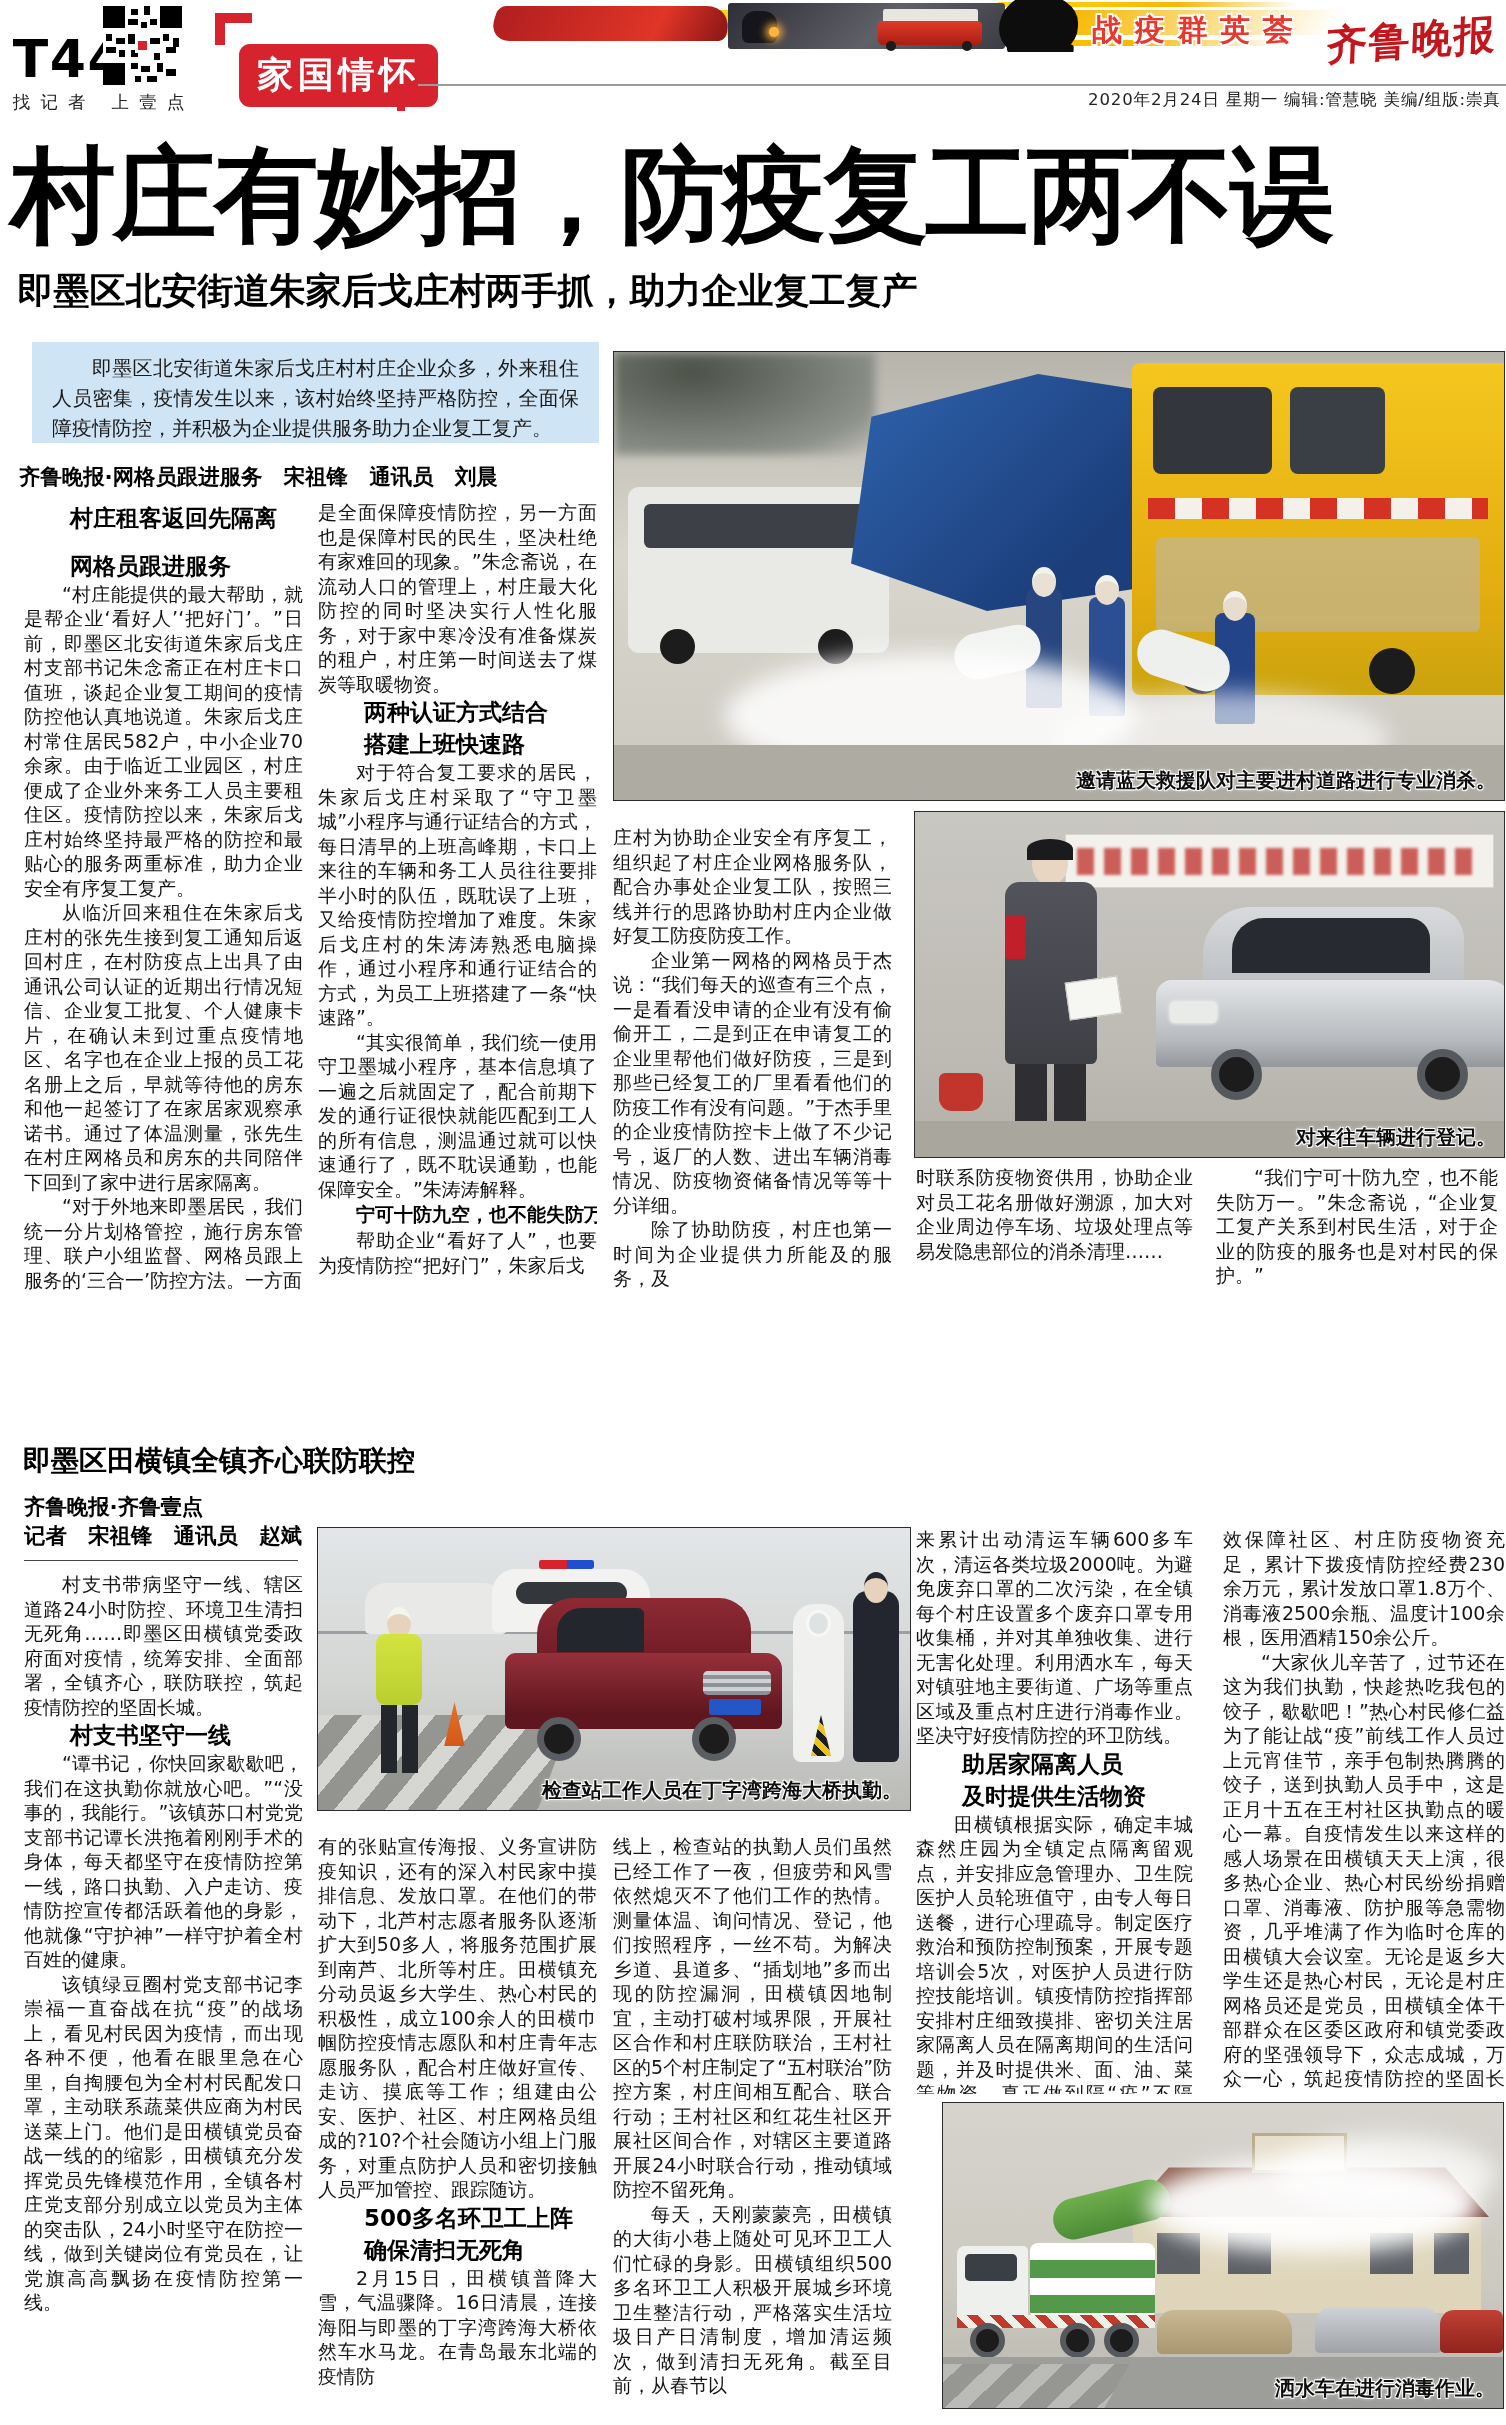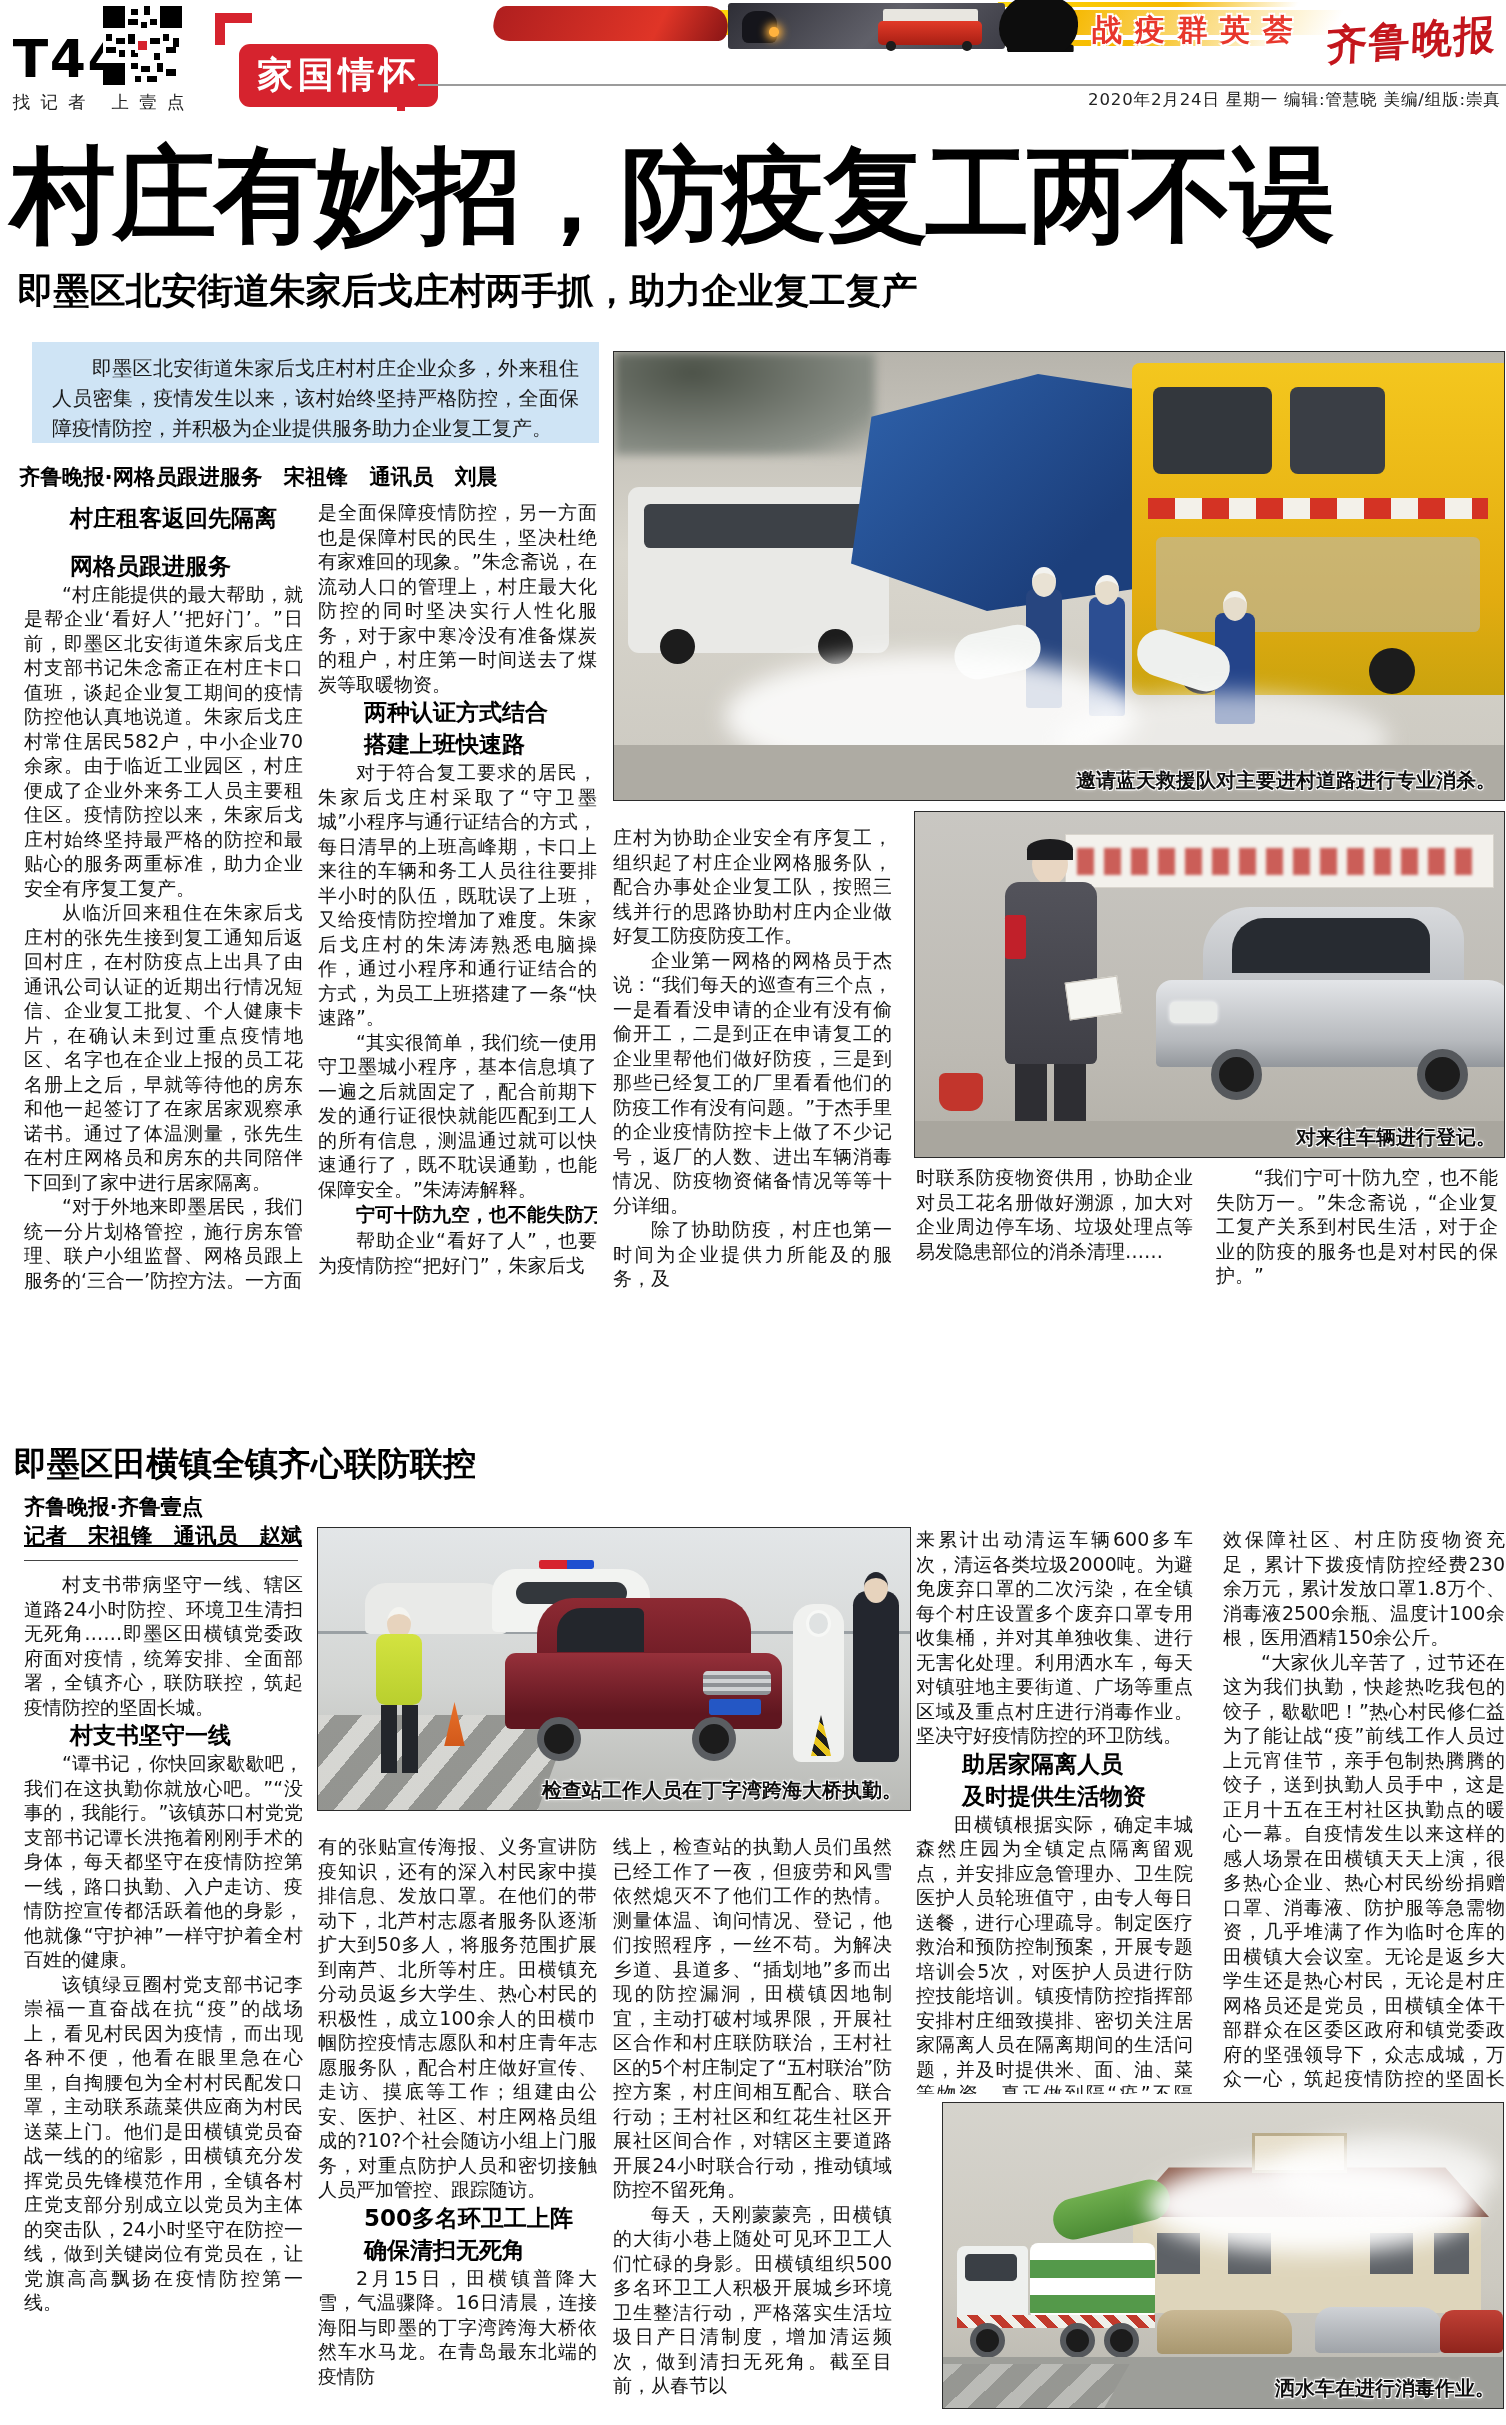--- a/index.html
+++ b/index.html
@@ -221,25 +221,25 @@
     <p>除了协助防疫，村庄也第一时间为企业提供力所能及的服务，及</p>
   </div>
 
   <div class="abs col" style="left:916px;top:1165px;width:277px;height:127px;">
     <p class="cont">时联系防疫物资供用，协助企业对员工花名册做好溯源，加大对企业周边停车场、垃圾处理点等易发隐患部位的消杀清理……</p>
   </div>
   <div class="abs col" style="left:1216px;top:1165px;width:282px;height:127px;">
     <p>“我们宁可十防九空，也不能失防万一。”朱念斋说，“企业复工复产关系到村民生活，对于企业的防疫的服务也是对村民的保护。”</p>
   </div>
 
-  <div class="abs deck" style="left:14px;top:1442px;font-size:33px;">即墨区田横镇全镇齐心联防联控</div>
+  <div class="abs deck" style="left:23px;top:1442px;font-size:28px;">即墨区田横镇全镇齐心联防联控</div>
 
   <div class="abs col" style="left:24px;top:1493px;width:279px;height:850px;">
     <p class="byline cont" style="line-height:28.5px;">齐鲁晚报·齐鲁壹点</p>
-    <p class="byline cont" style="line-height:28.5px;text-decoration:underline;">记者　宋祖锋　通讯员　赵斌</p>
+    <p class="byline cont" style="line-height:28.5px;">记者　宋祖锋　通讯员　赵斌</p>
     <div class="bylinerule"></div>
     <p>村支书带病坚守一线、辖区道路24小时防控、环境卫生清扫无死角……即墨区田横镇党委政府面对疫情，统筹安排、全面部署，全镇齐心，联防联控，筑起疫情防控的坚固长城。</p>
     <p class="subhead" style="margin-bottom:0;">村支书坚守一线</p>
     <p>“谭书记，你快回家歇歇吧，我们在这执勤你就放心吧。”“没事的，我能行。”该镇苏口村党党支部书记谭长洪拖着刚刚手术的身体，每天都坚守在疫情防控第一线，路口执勤、入户走访、疫情防控宣传都活跃着他的身影，他就像“守护神”一样守护着全村百姓的健康。</p>
     <p>该镇绿豆圈村党支部书记李崇福一直奋战在抗“疫”的战场上，看见村民因为疫情，而出现各种不便，他看在眼里急在心里，自掏腰包为全村村民配发口罩，主动联系蔬菜供应商为村民送菜上门。他们是田横镇党员奋战一线的的缩影，田横镇充分发挥党员先锋模范作用，全镇各村庄党支部分别成立以党员为主体的突击队，24小时坚守在防控一线，做到关键岗位有党员在，让党旗高高飘扬在疫情防控第一线。</p>
 
   </div>
 
   <div class="abs photo" style="left:317px;top:1527px;width:592px;height:282px;background:linear-gradient(#e3e6e8,#d3d5d3 55%,#b9bab6);">
     <div class="abs" style="left:0;top:103px;width:100%;height:3.2px;background:#9aa0a4;"></div>

